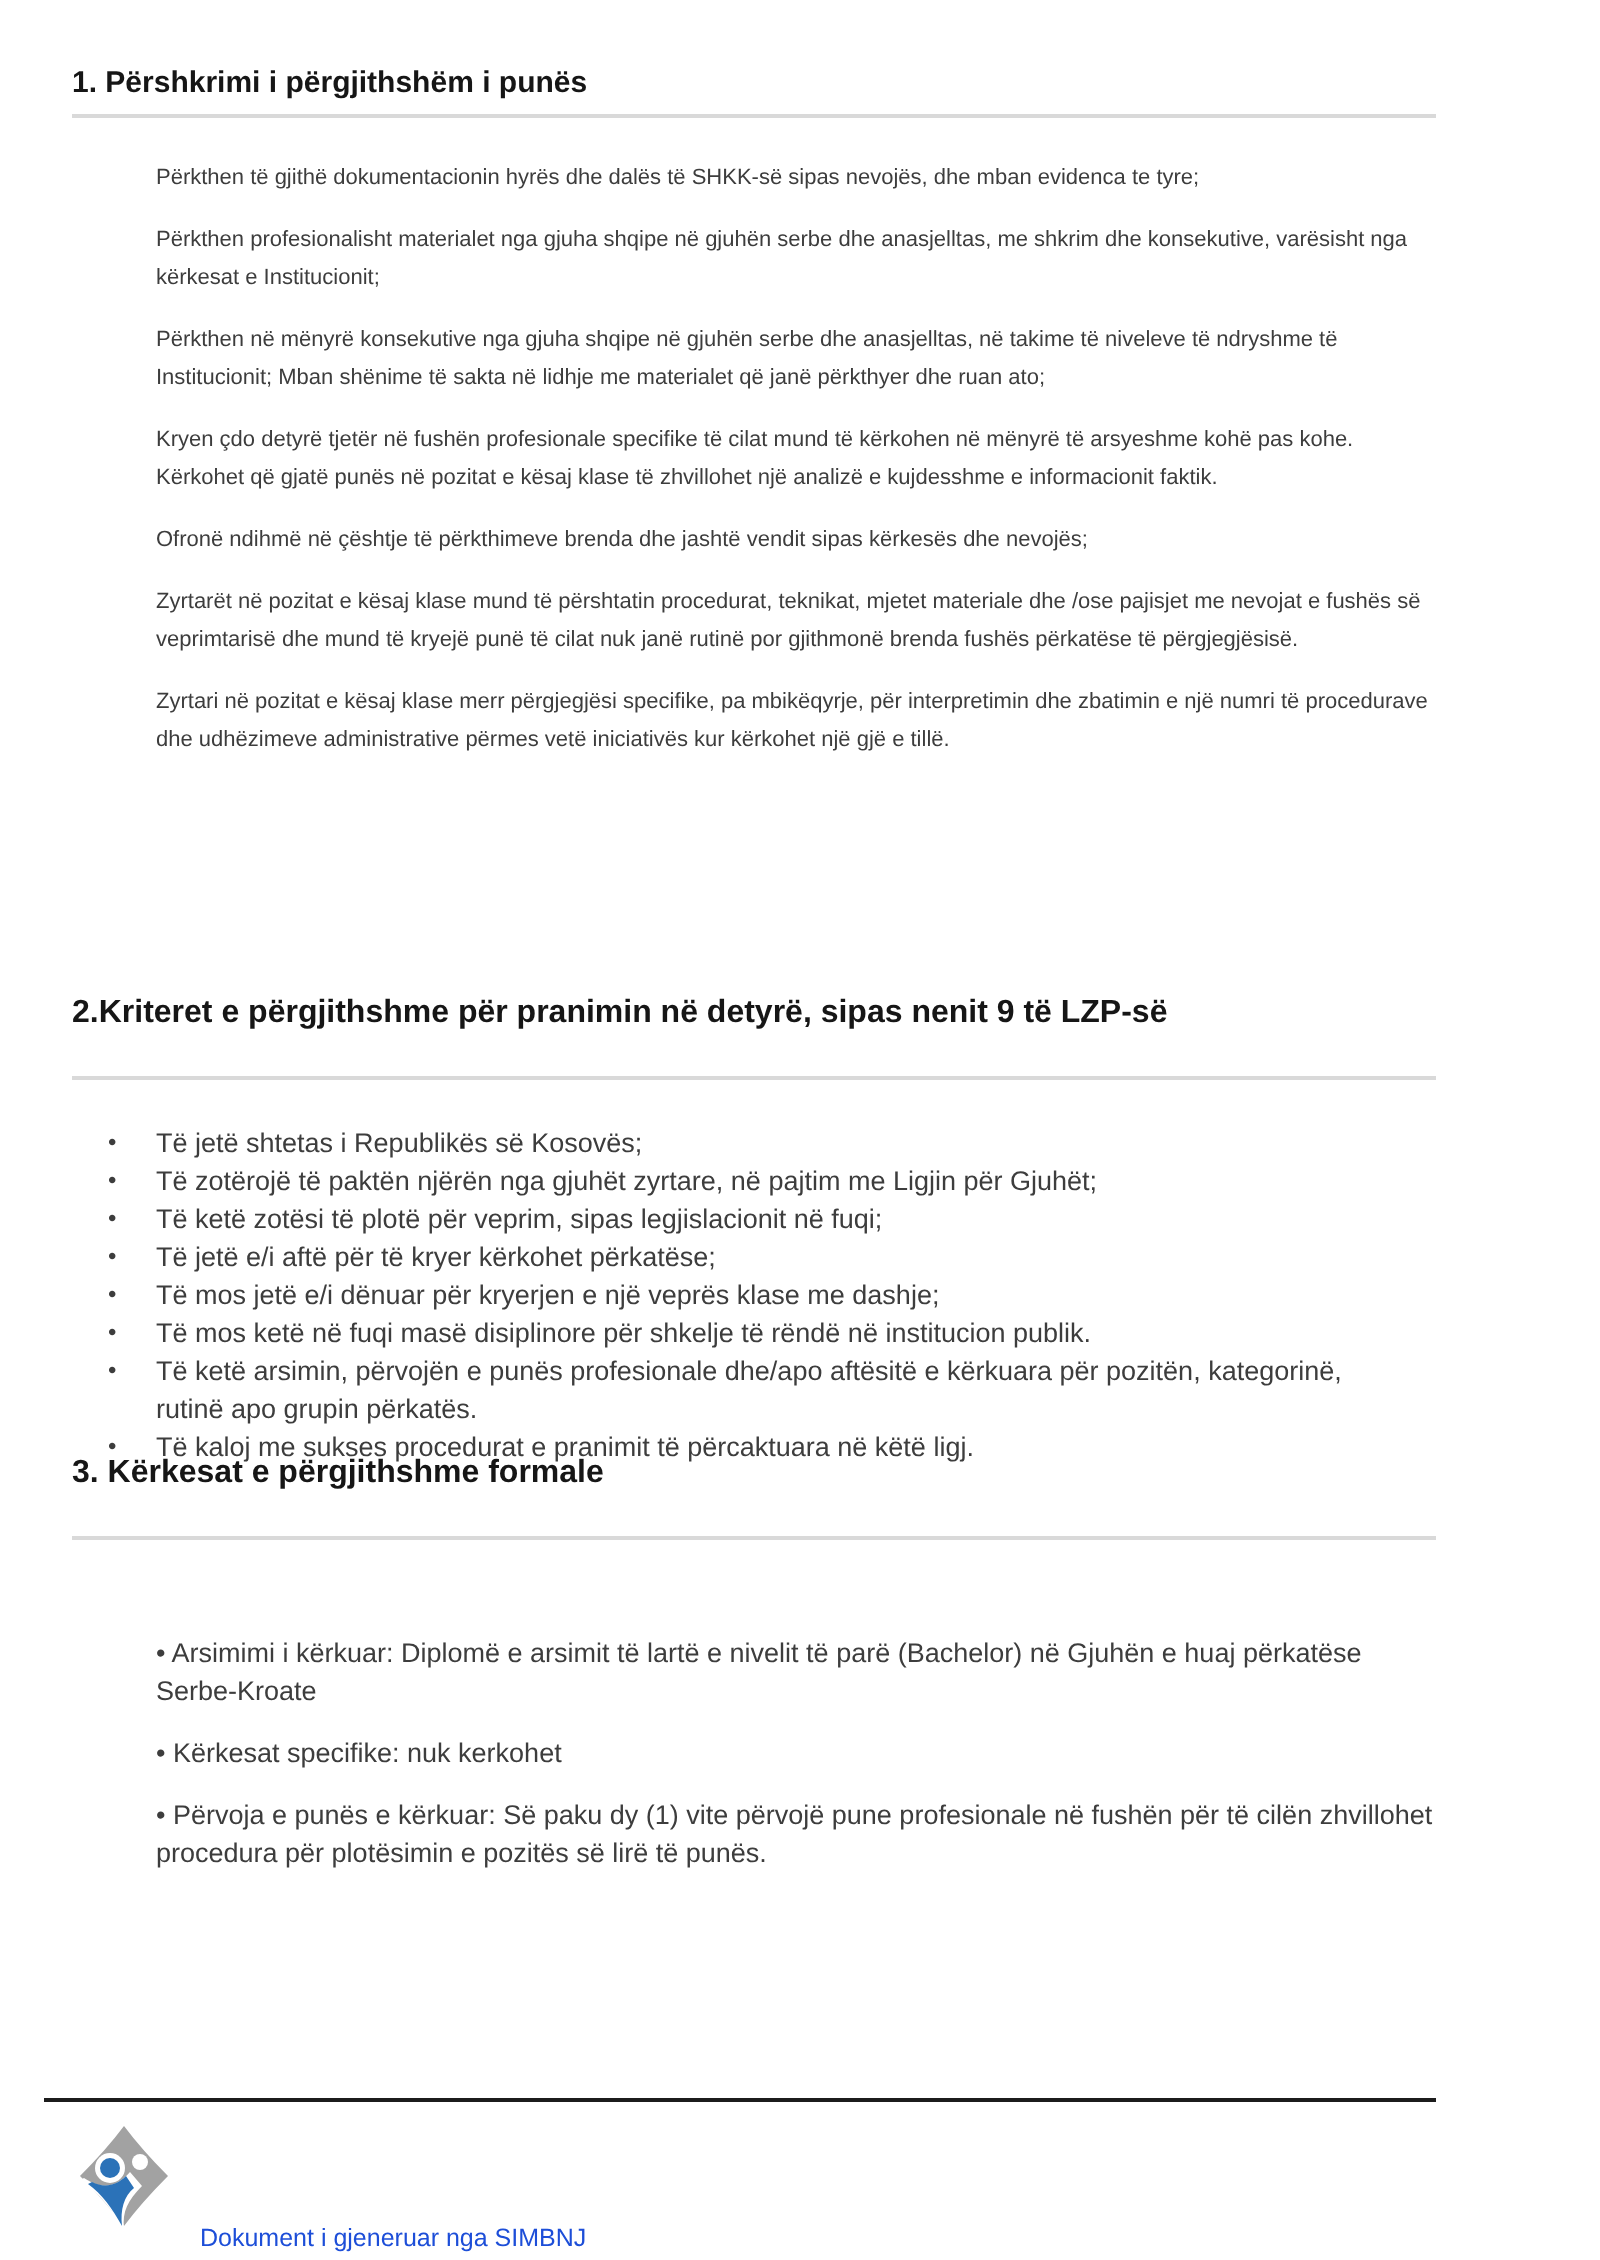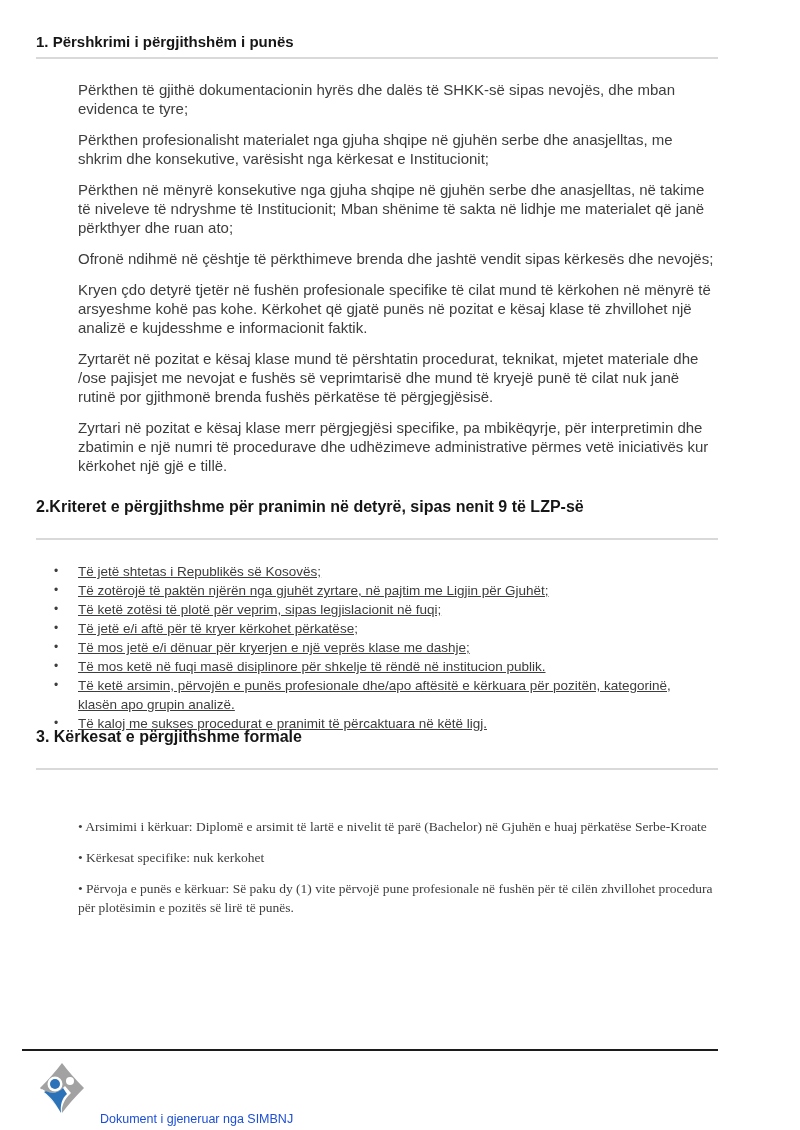--- a/index.html
+++ b/index.html
@@ -23,43 +23,42 @@
     color: #161616;
     font-size: 16px;
     line-height: 20px;
     padding-bottom: 21px;
     border-bottom: 2px solid #d9d9d9;
   }
   .title-sm { font-size: 15px; line-height: 17px; padding-bottom: 7px; }
 
   .body-par {
     margin: 12px 0 0 42px;
-    font-size: 15px;
+    font-size: 11px;
     line-height: 19px;
   }
   .first-par { margin-top: 21px; }
 
   ul.criteria {
     list-style: none;
     margin: 22px 16px 0 0;
     padding: 0;
     font-size: 13.5px;
     line-height: 19px;
-    text-decoration: underline;
   }
   ul.criteria li { position: relative; padding-left: 42px; }
   ul.criteria li::before {
     content: "\2022";
     position: absolute;
     left: 18px; top: 0;
     font-size: 12px;
     color: #3d3d3d;
   }
 
-  .s3-par { margin: 12px 0 0 42px; font-size: 13.5px; line-height: 19px; font-family: Liberation Serif, serif; }
+  .s3-par { margin: 12px 0 0 42px; font-size: 13.5px; line-height: 19px; }
   .s3-first { margin-top: 47px; }
 
   .footer-rule {
     position: absolute;
     top: 1049px; left: 22px;
     width: 696px; height: 2px;
     background: #1c1c1c;
   }
   .logo-box { position: absolute; top: 1062px; left: 38px; width: 48px; height: 52px; }
   .footer-meta {
@@ -79,36 +78,36 @@
 </head>
 <body>
 
 <div class="page">
 
   <div class="section" style="top:33px;">
     <h2 class="section-title title-sm">1. Përshkrimi i përgjithshëm i punës</h2>
     <p class="body-par first-par">Përkthen të gjithë dokumentacionin hyrës dhe dalës të SHKK-së sipas nevojës, dhe mban evidenca te tyre;</p>
     <p class="body-par">Përkthen profesionalisht materialet nga gjuha shqipe në gjuhën serbe dhe anasjelltas, me shkrim dhe konsekutive, varësisht nga kërkesat e Institucionit;</p>
     <p class="body-par">Përkthen në mënyrë konsekutive nga gjuha shqipe në gjuhën serbe dhe anasjelltas, në takime të niveleve të ndryshme të Institucionit; Mban shënime të sakta në lidhje me materialet që janë përkthyer dhe ruan ato;</p>
+    <p class="body-par">Kryen çdo detyrë tjetër në fushën profesionale specifike të cilat mund të kërkohen në mënyrë të arsyeshme kohë pas kohe. Kërkohet që gjatë punës në pozitat e kësaj klase të zhvillohet një analizë e kujdesshme e informacionit faktik.</p>
     <p class="body-par">Ofronë ndihmë në çështje të përkthimeve brenda dhe jashtë vendit sipas kërkesës dhe nevojës;</p>
-    <p class="body-par">Kryen çdo detyrë tjetër në fushën profesionale specifike të cilat mund të kërkohen në mënyrë të arsyeshme kohë pas kohe. Kërkohet që gjatë punës në pozitat e kësaj klase të zhvillohet një analizë e kujdesshme e informacionit faktik.</p>
     <p class="body-par">Zyrtarët në pozitat e kësaj klase mund të përshtatin procedurat, teknikat, mjetet materiale dhe /ose pajisjet me nevojat e fushës së veprimtarisë dhe mund të kryejë punë të cilat nuk janë rutinë por gjithmonë brenda fushës përkatëse të përgjegjësisë.</p>
     <p class="body-par">Zyrtari në pozitat e kësaj klase merr përgjegjësi specifike, pa mbikëqyrje, për interpretimin dhe zbatimin e një numri të procedurave dhe udhëzimeve administrative përmes vetë iniciativës kur kërkohet një gjë e tillë.</p>
   </div>
 
   <div class="section" style="top:497px;">
     <h2 class="section-title">2.Kriteret e përgjithshme për pranimin në detyrë, sipas nenit 9 të LZP-së</h2>
     <ul class="criteria">
       <li>Të jetë shtetas i Republikës së Kosovës;</li>
       <li>Të zotërojë të paktën njërën nga gjuhët zyrtare, në pajtim me Ligjin për Gjuhët;</li>
       <li>Të ketë zotësi të plotë për veprim, sipas legjislacionit në fuqi;</li>
       <li>Të jetë e/i aftë për të kryer kërkohet përkatëse;</li>
       <li>Të mos jetë e/i dënuar për kryerjen e një veprës klase me dashje;</li>
       <li>Të mos ketë në fuqi masë disiplinore për shkelje të rëndë në institucion publik.</li>
-      <li>Të ketë arsimin, përvojën e punës profesionale dhe/apo aftësitë e kërkuara për pozitën, kategorinë, klasën apo grupin analizë.</li>
+      <li>Të ketë arsimin, përvojën e punës profesionale dhe/apo aftësitë e kërkuara për pozitën, kategorinë, rutinë apo grupin përkatës.</li>
       <li>Të kaloj me sukses procedurat e pranimit të përcaktuara në këtë ligj.</li>
     </ul>
   </div>
 
   <div class="section" style="top:727px;">
     <h2 class="section-title">3. Kërkesat e përgjithshme formale</h2>
     <p class="s3-par s3-first">• Arsimimi i kërkuar: Diplomë e arsimit të lartë e nivelit të parë (Bachelor) në Gjuhën e huaj përkatëse Serbe-Kroate</p>
     <p class="s3-par">• Kërkesat specifike: nuk kerkohet</p>
     <p class="s3-par">• Përvoja e punës e kërkuar: Së paku dy (1) vite përvojë pune profesionale në fushën për të cilën zhvillohet procedura për plotësimin e pozitës së lirë të punës.</p>
   </div>

